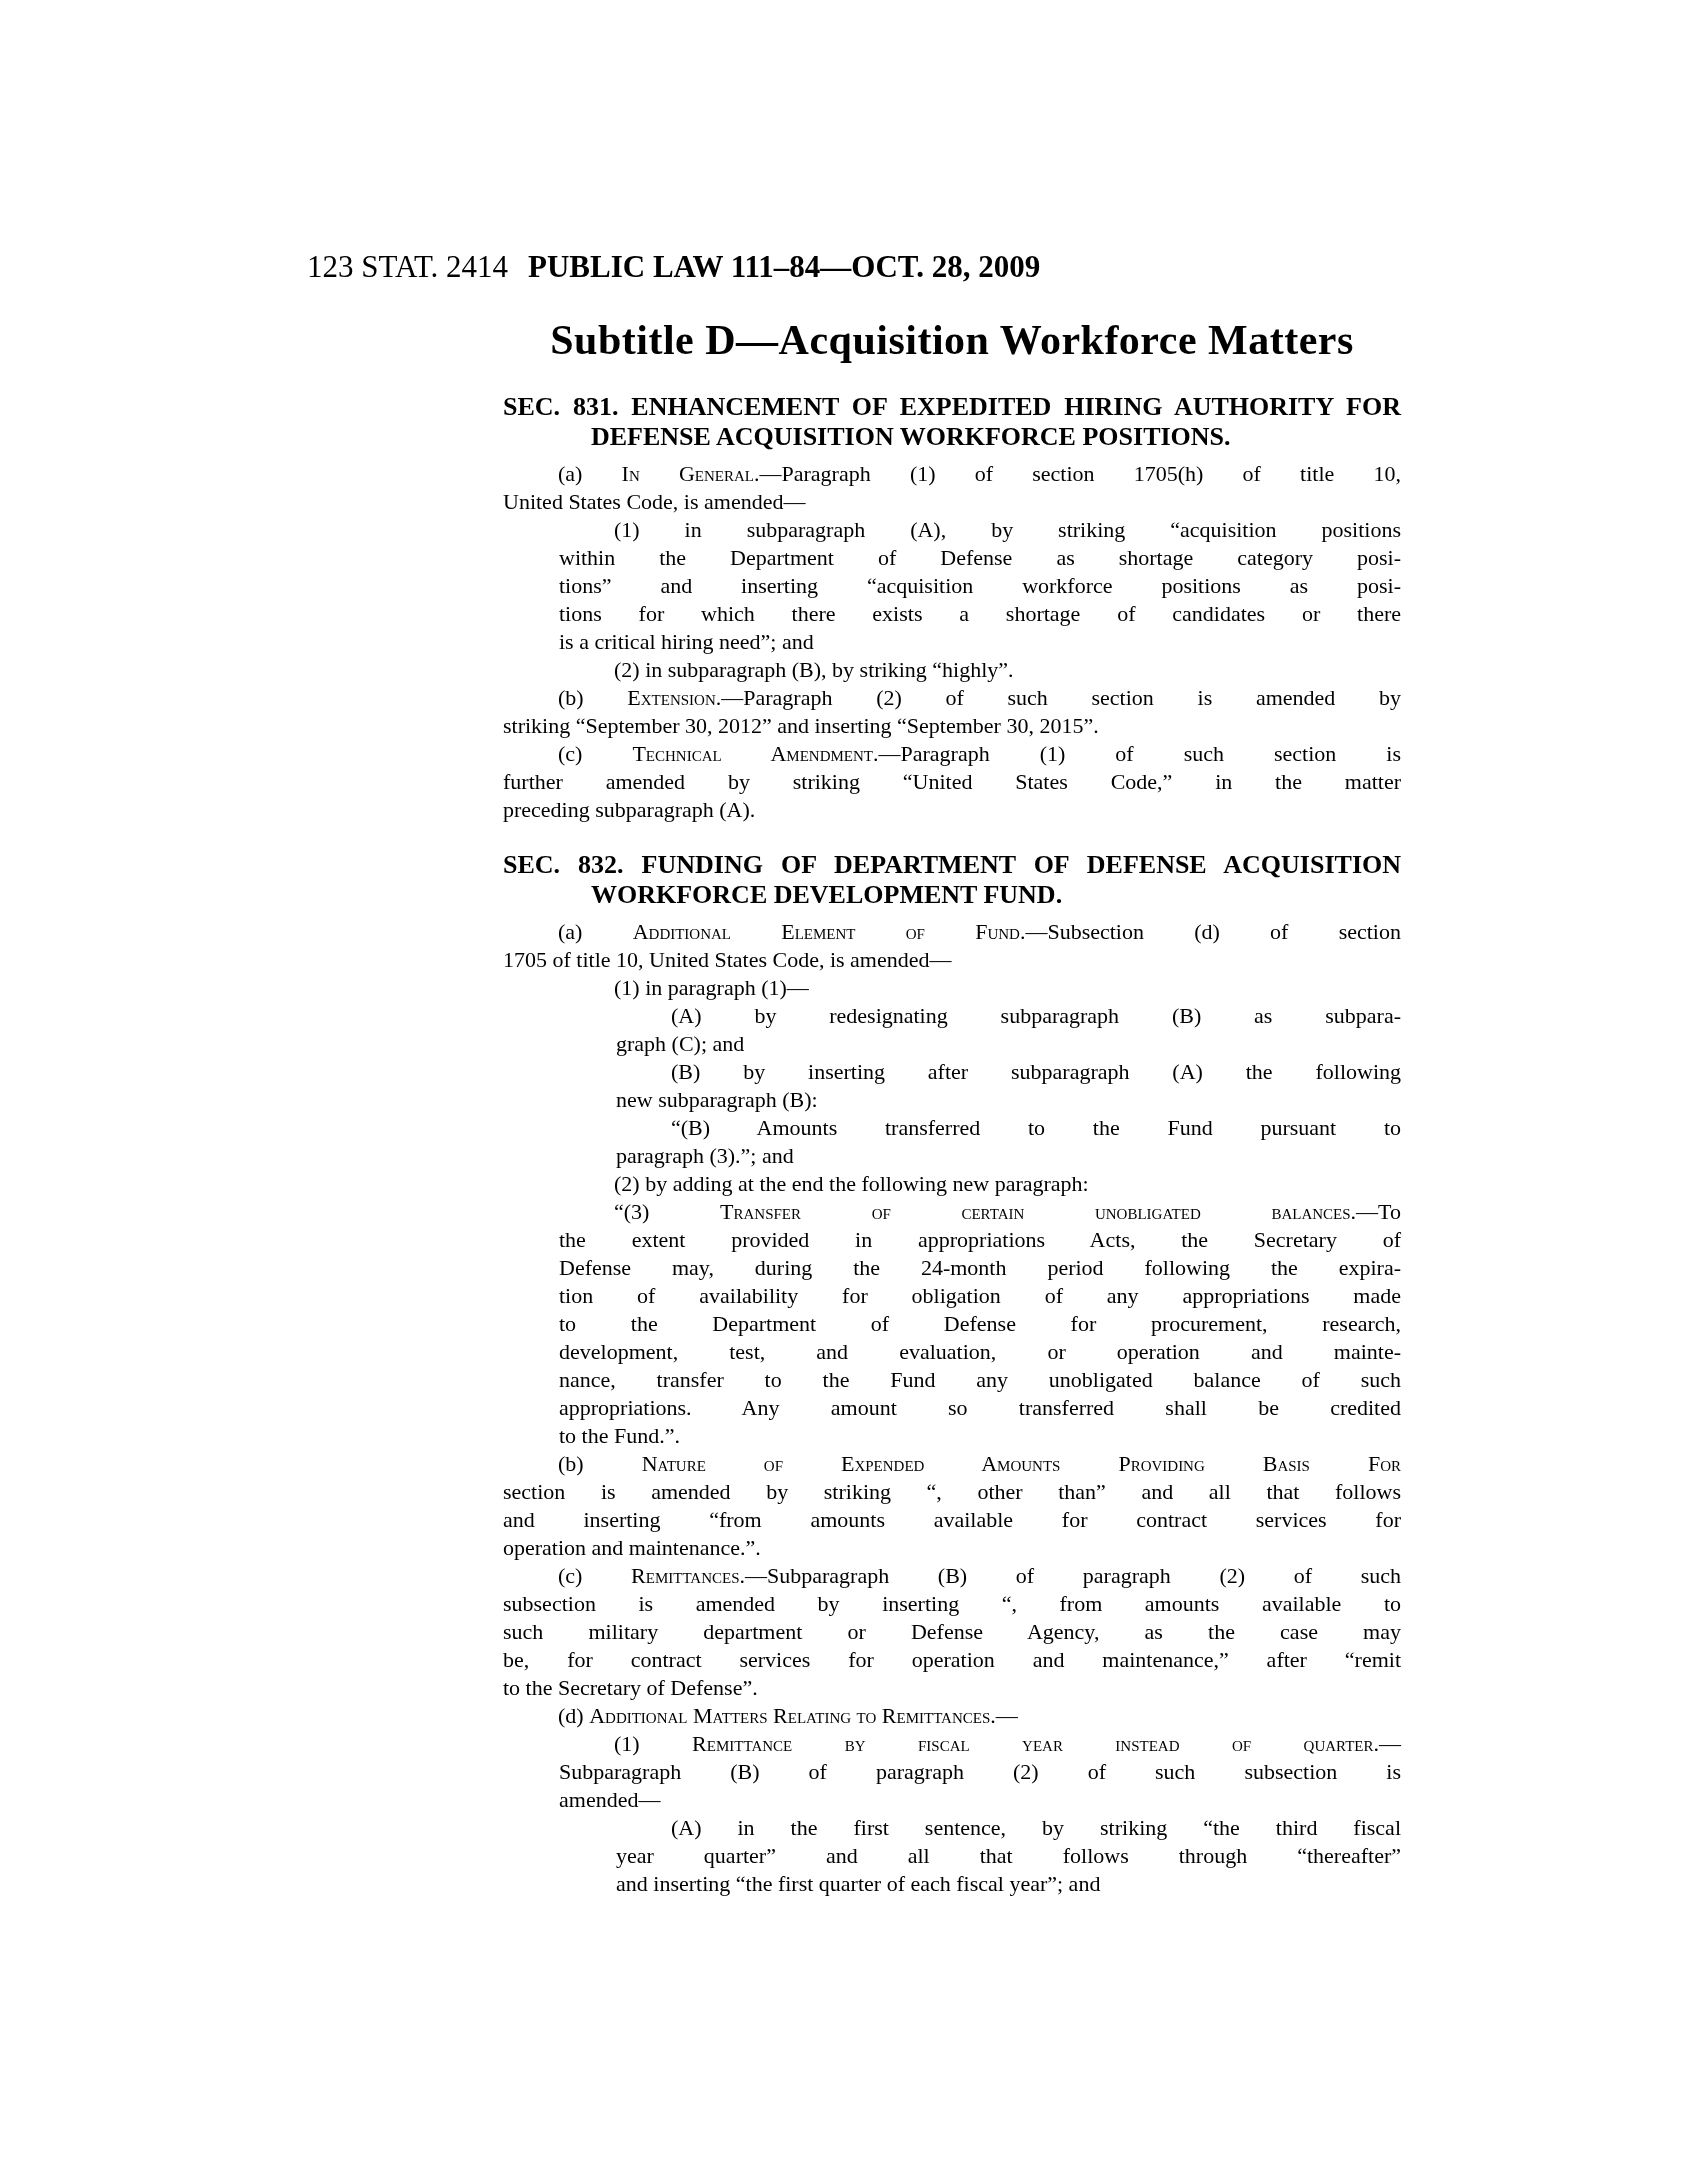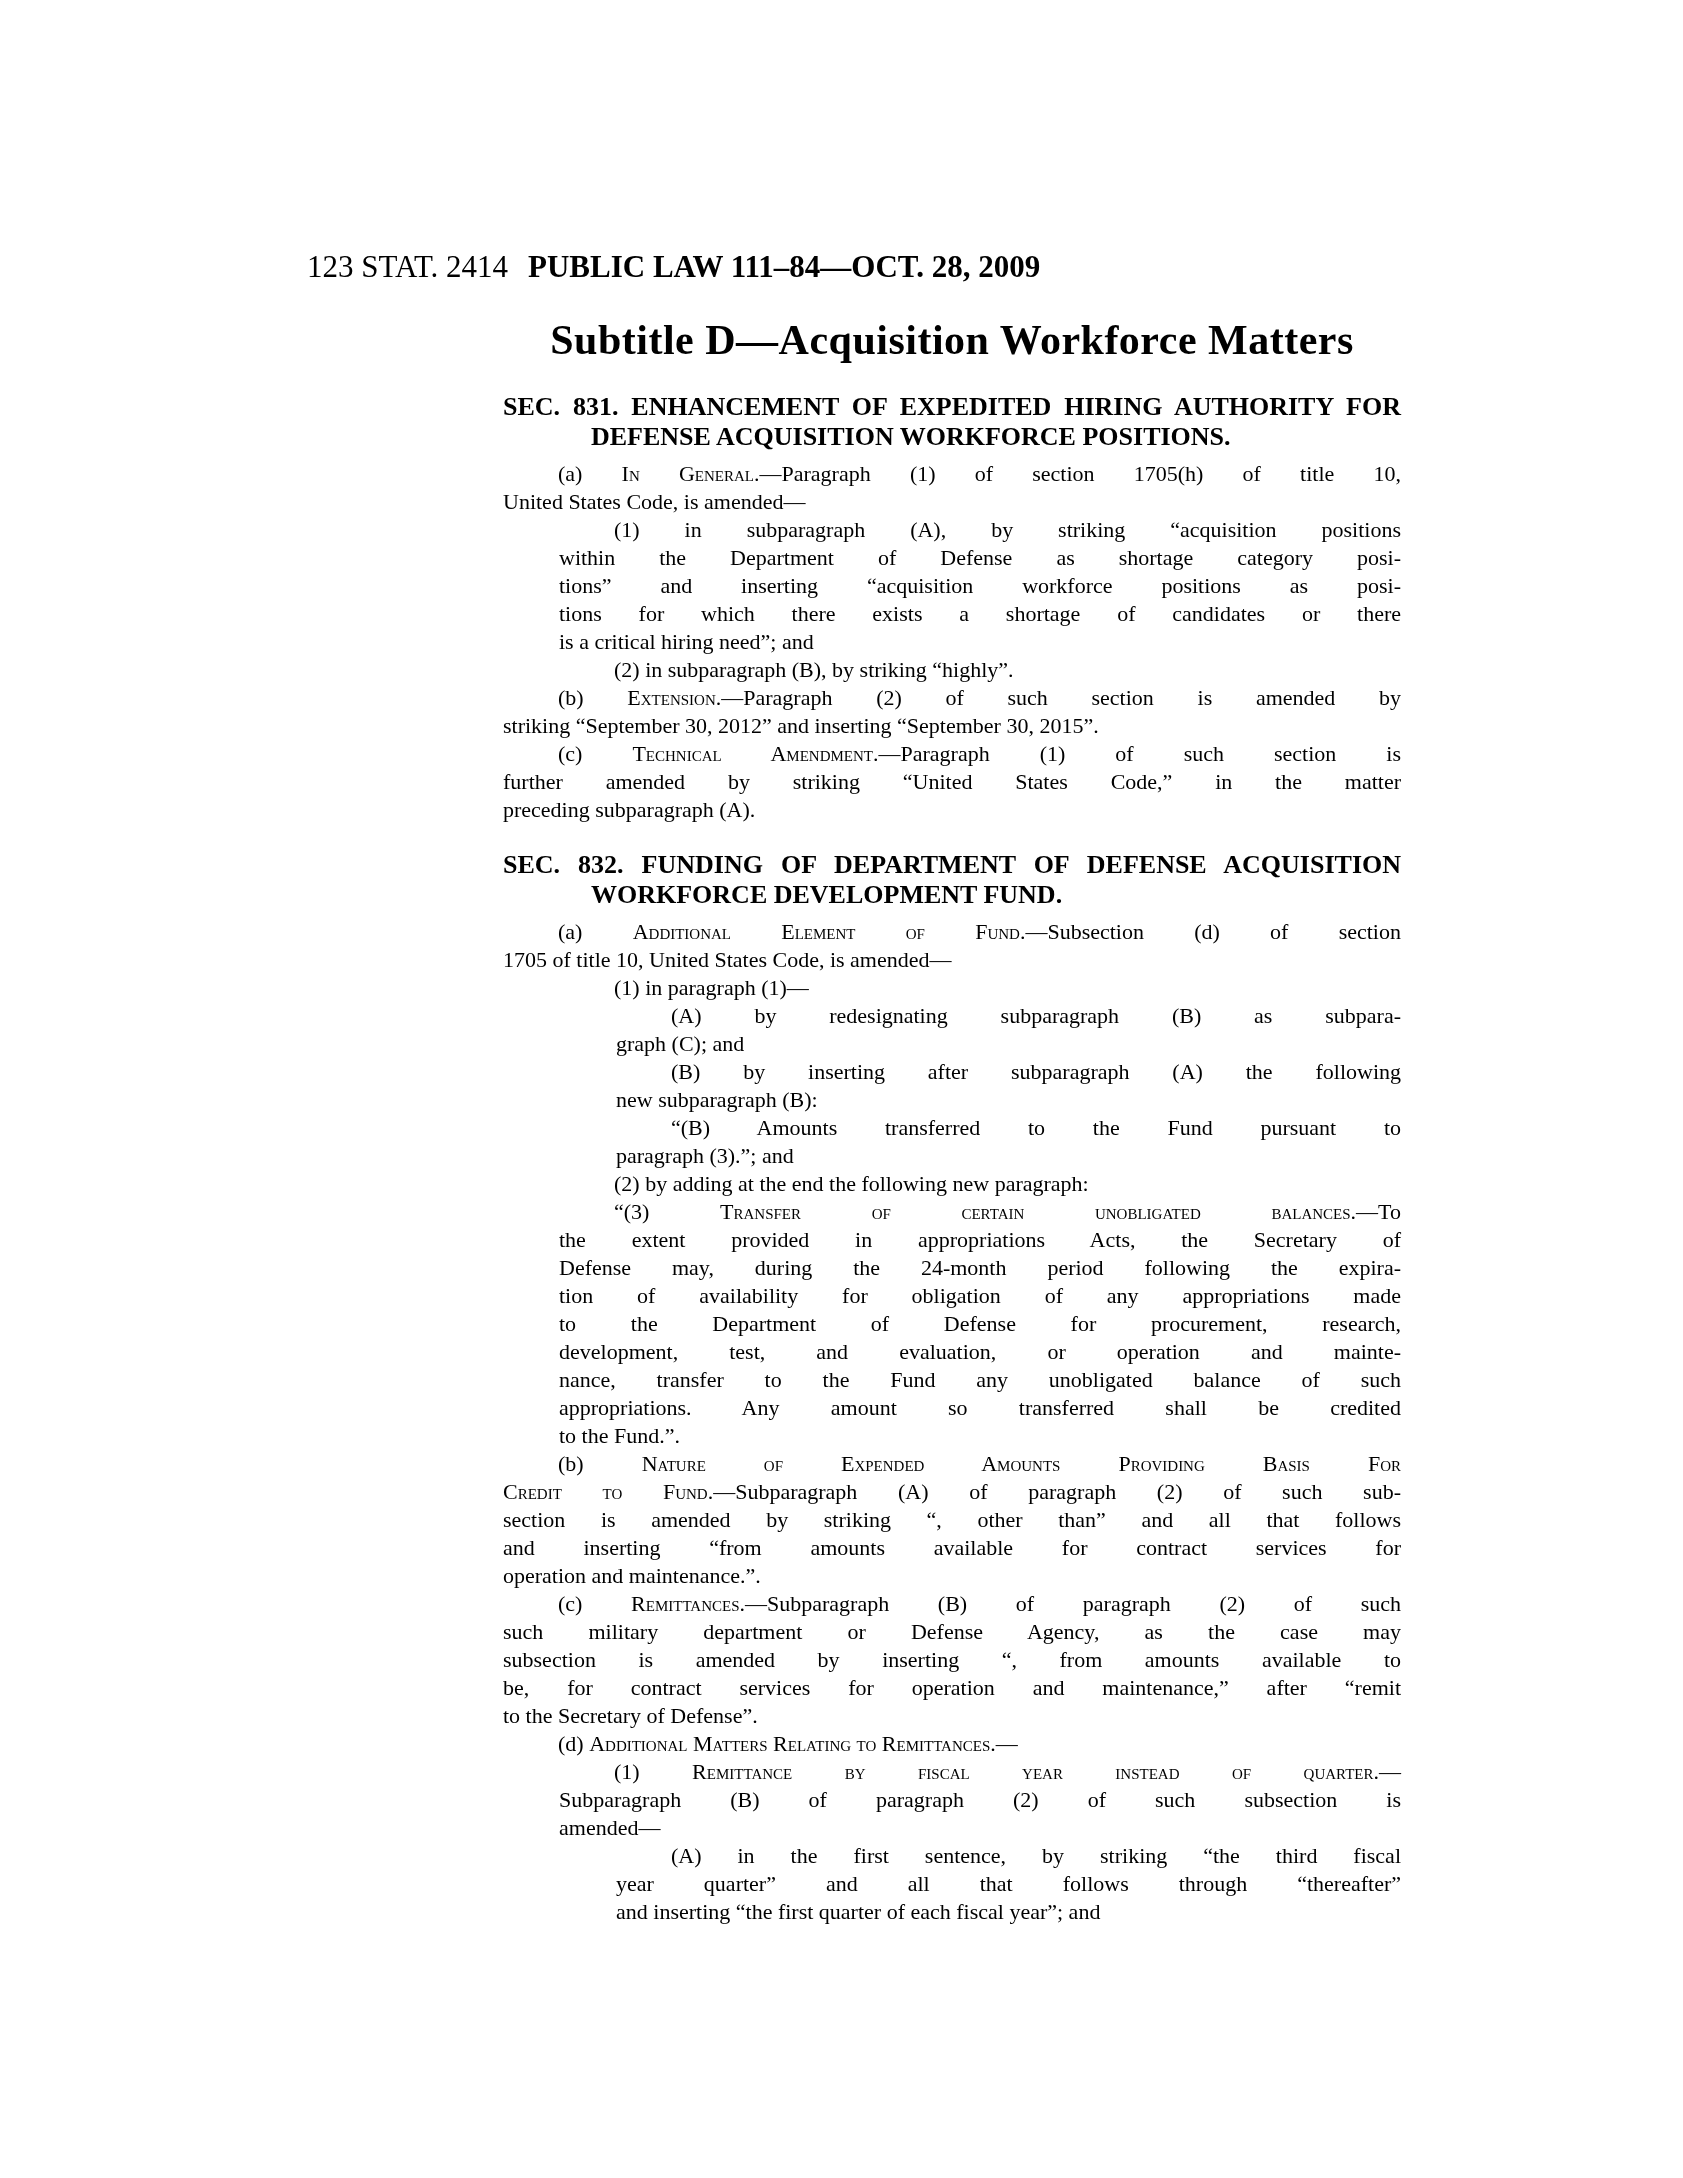--- a/index.html
+++ b/index.html
@@ -154,29 +154,28 @@
             <div class="line"><span class="t">Defense may, during the 24-month period following the expira-</span></div>
             <div class="line"><span class="t">tion of availability for obligation of any appropriations made</span></div>
             <div class="line"><span class="t">to the Department of Defense for procurement, research,</span></div>
             <div class="line"><span class="t">development, test, and evaluation, or operation and mainte-</span></div>
             <div class="line"><span class="t">nance, transfer to the Fund any unobligated balance of such</span></div>
             <div class="line"><span class="t">appropriations. Any amount so transferred shall be credited</span></div>
             <div class="line last"><span class="t">to the Fund.”.</span></div>
           </div>
           <div class="para lvl0">
             <div class="line first"><span class="t">(b) </span><span class="sc">Nature of Expended Amounts Providing Basis For</span></div>
-            <div class="line"><span class="sc">Credit to Fund</span><span class="t">.—Subparagraph (A) of paragraph (2) of such sub-</span></div>
             <div class="line"><span class="t">section is amended by striking “, other than” and all that follows</span></div>
             <div class="line"><span class="t">and inserting “from amounts available for contract services for</span></div>
             <div class="line last"><span class="t">operation and maintenance.”.</span></div>
           </div>
           <div class="para lvl0">
             <div class="line first"><span class="t">(c) </span><span class="sc">Remittances</span><span class="t">.—Subparagraph (B) of paragraph (2) of such</span></div>
+            <div class="line"><span class="t">subsection is amended by inserting “, from amounts available to</span></div>
             <div class="line"><span class="t">such military department or Defense Agency, as the case may</span></div>
-            <div class="line"><span class="t">subsection is amended by inserting “, from amounts available to</span></div>
             <div class="line"><span class="t">be, for contract services for operation and maintenance,” after “remit</span></div>
             <div class="line last"><span class="t">to the Secretary of Defense”.</span></div>
           </div>
           <div class="para lvl0">
             <div class="line first last"><span class="t">(d) </span><span class="sc">Additional Matters Relating to Remittances</span><span class="t">.—</span></div>
           </div>
           <div class="para lvl1">
             <div class="line first"><span class="t">(1) </span><span class="sc">Remittance by fiscal year instead of quarter</span><span class="t">.—</span></div>
             <div class="line"><span class="t">Subparagraph (B) of paragraph (2) of such subsection is</span></div>
             <div class="line last"><span class="t">amended—</span></div>

